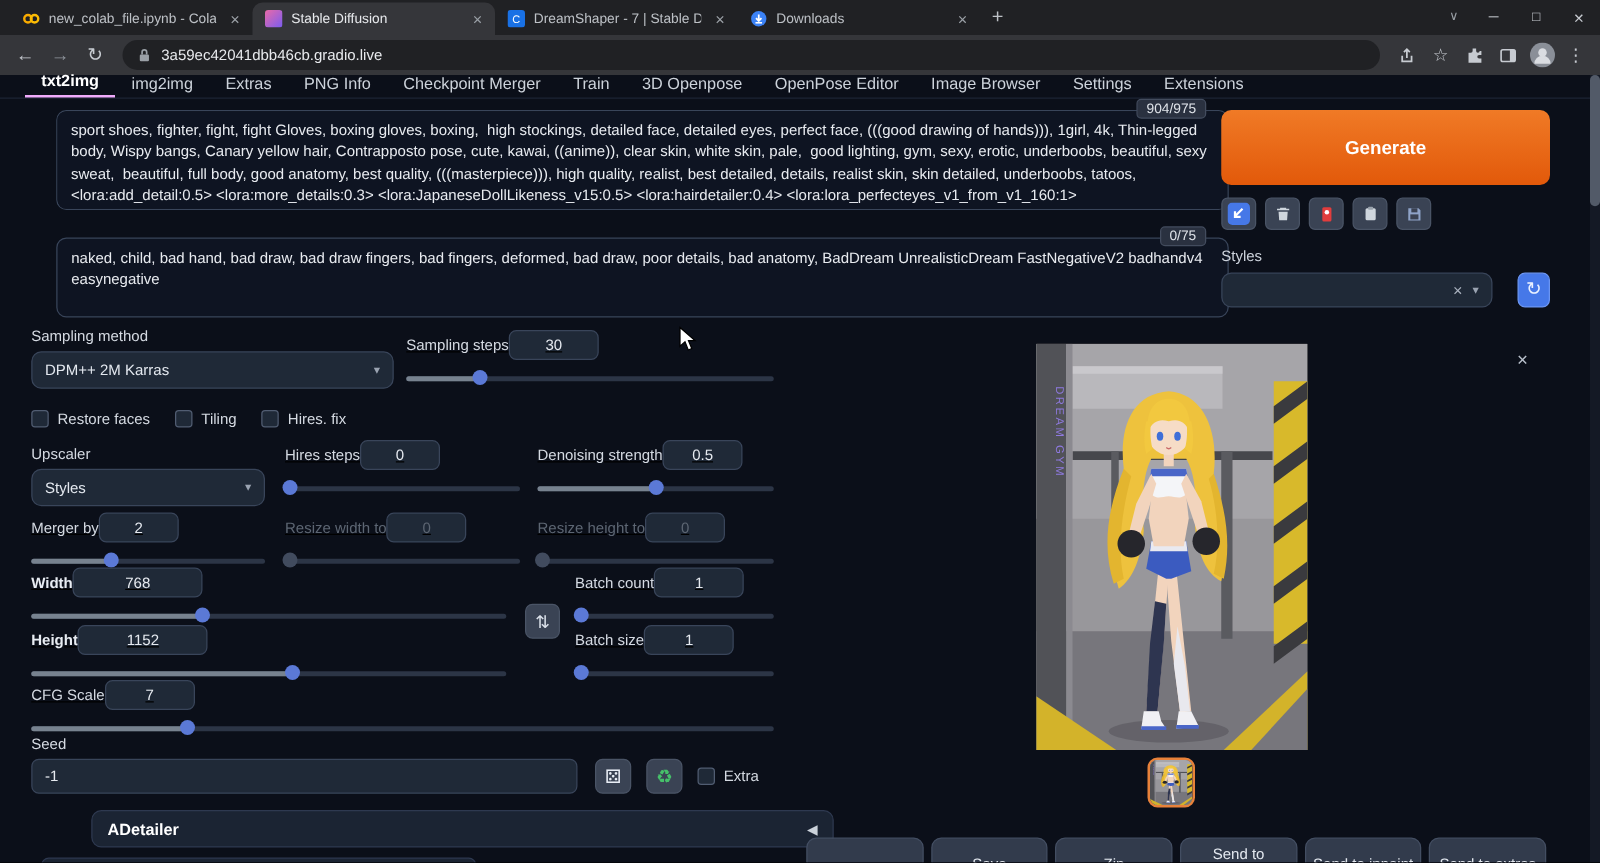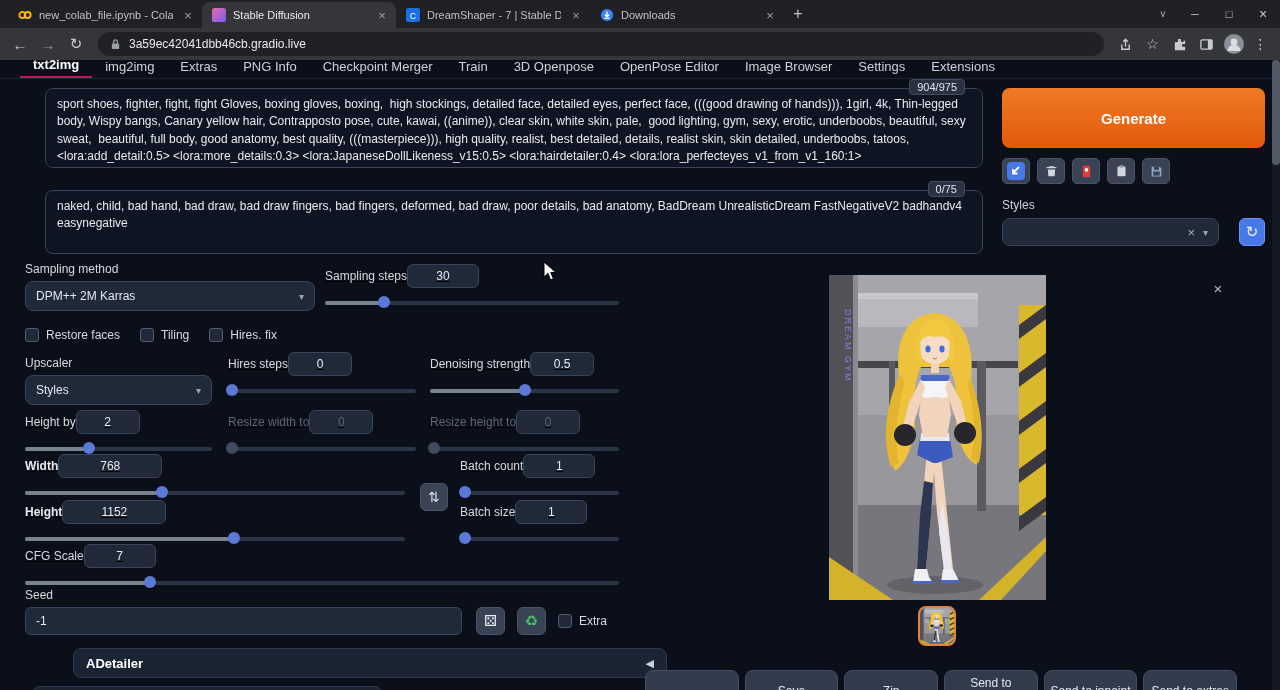--- a/index.html
+++ b/index.html
@@ -21,33 +21,33 @@
 
   .toolbar { position:absolute; top:28px; left:0; width:1280px; height:32px; background:#35363a; display:flex; align-items:center; padding:0 6px; }
   .navbtn { width:28px; text-align:center; color:#c7cbd1; font-size:15px; }
   .navbtn.fwd { color:#8f959c; }
   .urlbar { height:24px; background:#202124; border-radius:12px; flex:1; margin:0 8px; display:flex; align-items:center; padding:0 12px; gap:8px; color:#e8eaed; font-size:12px; }
   .tbicon { width:27px; height:20px; display:flex; align-items:center; justify-content:center; color:#c7cbd1; font-size:14px; }
 
   
   .navtabs { position:absolute; top:59px; left:0; width:1272px; height:20px; display:flex; align-items:flex-end; padding-left:20px; border-bottom:1px solid #1c2434; }
   .ntab { font-size:13px; color:#ccd2da; padding:2px 13px 4px; white-space:nowrap; }
-  .ntab.active { color:#ffffff; font-weight:bold; border-bottom:2px solid #be185d;text-align:right; }
+  .ntab.active { color:#ffffff; font-weight:bold; border-bottom:2px solid #f0abfc;text-align:right; }
 
   
   .prompt-wrap { position:absolute; left:25px; width:938px;margin-left:20px; }
   .prompt-wrap.pos { top:88px; }
   .prompt-wrap.neg { top:190px; }
   textarea.prompt { width:938px; background:#0e1422; border:1px solid #39455a; border-radius:8px; color:#e8ebf0; font-size:12px; line-height:1.45; padding:7px 11px; resize:none; font-family:"Liberation Sans","DejaVu Sans",sans-serif; outline:none; }
   .pos textarea.prompt { height:80px; }
   .neg textarea.prompt { height:64px; }
   .counter { position:absolute; right:18px; top:-9px; background:#2a3140; border:1px solid #434c5e; border-radius:4px; font-size:11px; padding:1px 7px; color:#dfe3e9; }
 
   
-  .gen-col { position:absolute; left:977px; top:88px; width:263px;margin-left:25px; }
+  .gen-col { position:absolute; left:977px; top:88px; width:263px; }
   .generate { width:263px; height:60px; background:linear-gradient(180deg,#f07a26,#e2590a); border:none; border-radius:8px; color:#fff; font-size:15px; font-weight:bold; font-family:inherit; }
   .mini-row { margin-top:10px; display:flex; gap:7px; }
   .mini { width:28px; height:26px; background:#3a4354; border:1px solid #4a5466; border-radius:5px; display:flex; align-items:center; justify-content:center; }
   .styles-label { margin-top:14px; font-size:12px; color:#cdd3dc; }
   .styles-row { margin-top:6px; display:flex; align-items:center; }
   .dd { background:#1f2937; border:1px solid #39455a; border-radius:8px; height:30px; display:flex; align-items:center; padding:0 10px; color:#e3e8ef; font-size:12px; }
   .dd .ddv { flex:1; white-space:nowrap; overflow:hidden; }
   .dd .ddx { color:#aab2bf; font-size:13px; margin-right:8px; }
   .dd .ddc { color:#9aa3b1; font-size:10px; }
   .dd.styles { width:218px; height:28px; }
@@ -374,21 +374,21 @@
       </div>
       <div class="slider">
           <div class="track"></div>
           <div class="fill" style="width:50%"></div>
           <div class="knob" style="left:50%"></div>
         </div>
     </div>
 
     <div class="fg" style="left:0;top:148px;width:187px">
       <div class="fhead">
-        <span class="flabel">Height by</span>
+        <span class="flabel">Merger by</span>
         <input class="num w64" value="2" style="">
       </div>
       <div class="slider">
           <div class="track"></div>
           <div class="fill" style="width:34%"></div>
           <div class="knob" style="left:34%"></div>
         </div>
     </div>
 
     <div class="fg disabled" style="left:203px;top:148px;width:188px">

